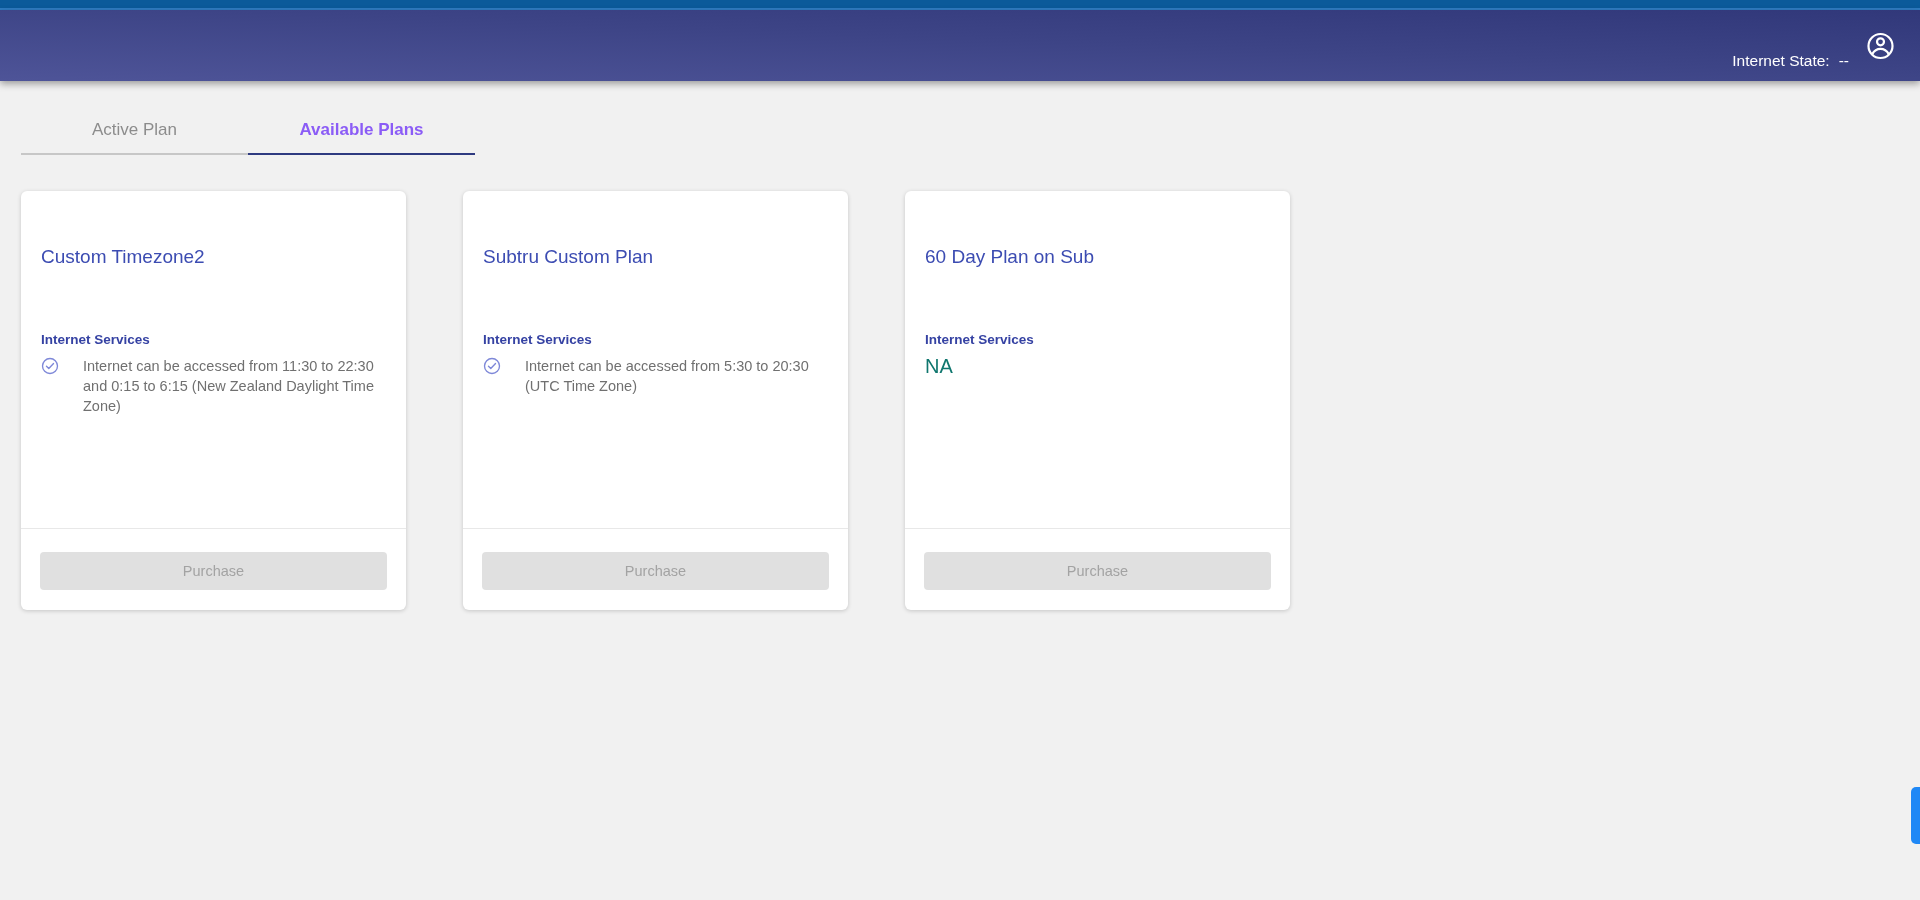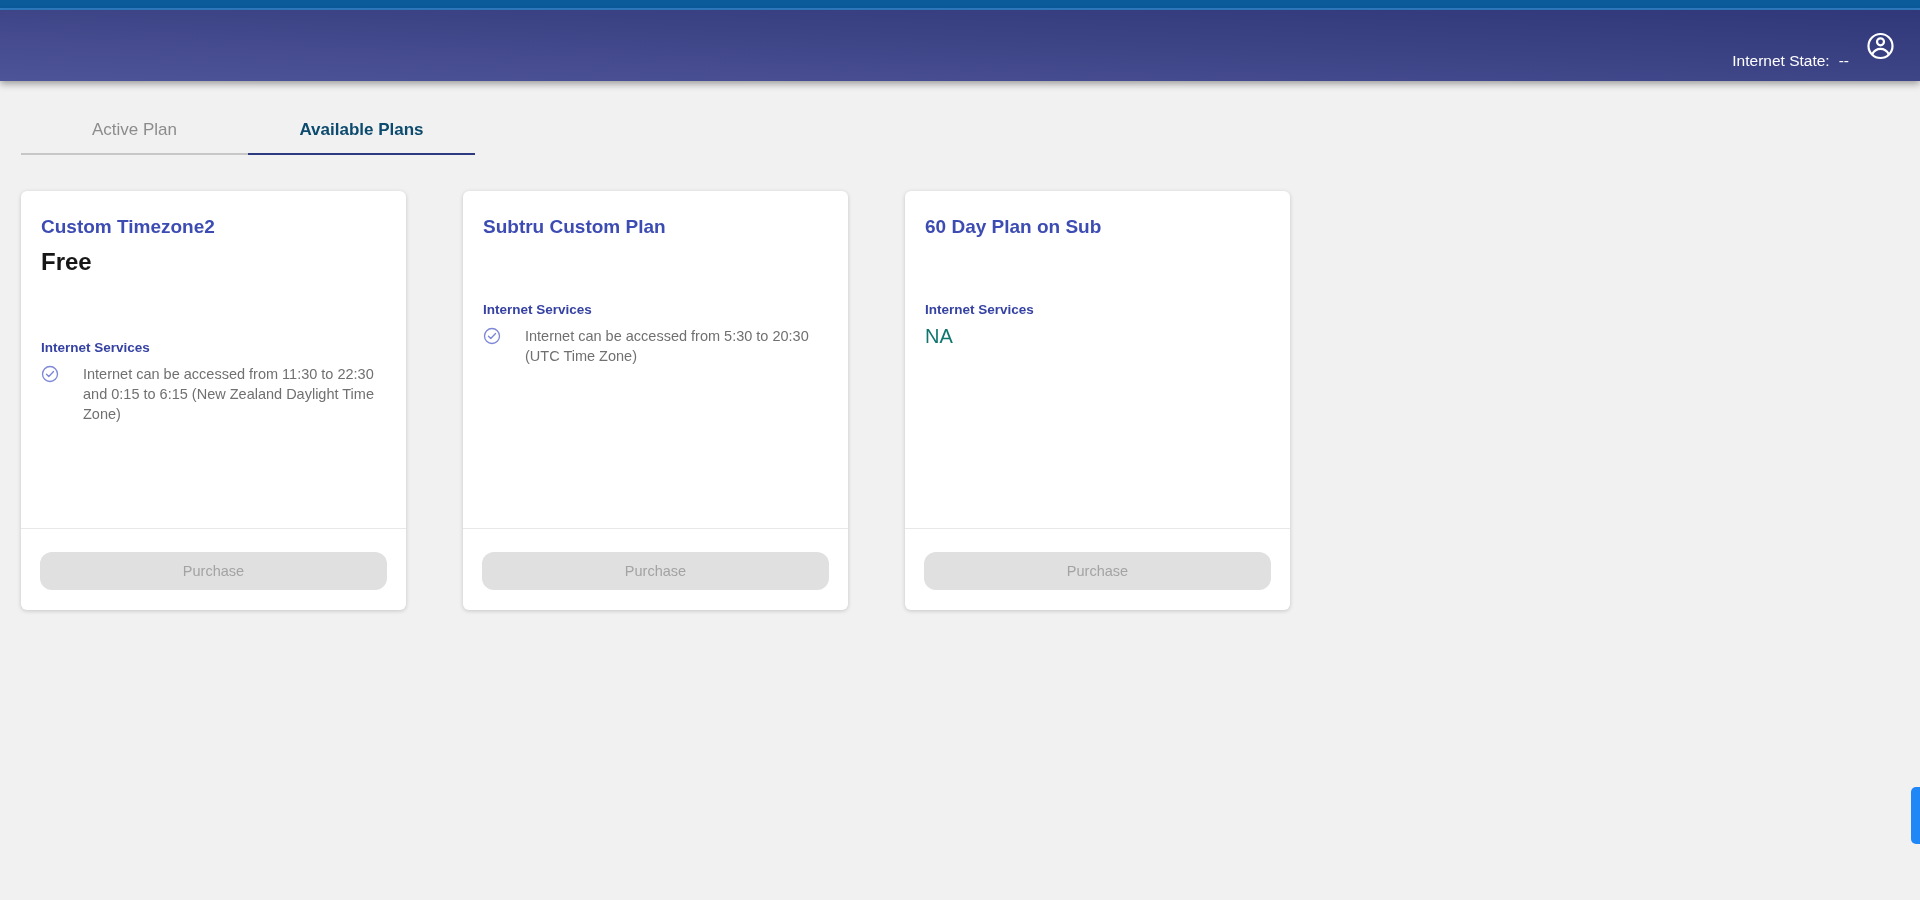--- a/index.html
+++ b/index.html
@@ -61,21 +61,21 @@
     display: flex;
     align-items: center;
     justify-content: center;
     font-size: 17px;
     color: #8c8c8c;
     border-bottom: 2px solid #c7c7c7;
     cursor: pointer;
     background: none;
   }
   .tab.active {
-    color: #0c4a6e;
+    color: #8b5cf6;
     font-weight: 700;
     border-bottom-color: #2e3a80;
   }
 
   
   .cards-row {
     display: flex;
     gap: 57px;
     margin-top: 36px;
   }
@@ -83,22 +83,23 @@
     position: relative;
     width: 385px;
     height: 419px;
     background: #ffffff;
     border-radius: 6px;
     box-shadow: 0 1px 4px rgba(0,0,0,0.18);
   }
   .card-body { padding: 25px 20px 0 20px; }
   .plan-name {
     font-size: 19px;
-    font-weight: 700;
+    font-weight: 400;
     color: #3c4cb2;
+    margin-top: 30px;
   }
   .plan-price {
     margin-top: 10px;
     font-size: 24px;
     font-weight: 700;
     color: #161616;
   }
   .stats-row {
     margin-top: 29px;
     display: flex;
@@ -144,21 +145,21 @@
     left: 0; right: 0; bottom: 0;
     border-top: 1px solid #e8e8e8;
     padding: 23px 19px 20px 19px;
   }
   .purchase-btn {
     width: 100%;
     height: 38px;
     background: #e0e0e0;
     color: #a3a3a3;
     border: none;
-    border-radius: 12px;
+    border-radius: 4px;
     font-size: 14.5px;
     font-family: "Liberation Sans", sans-serif;
     cursor: default;
   }
 
   
   .scroll-thumb {
     position: fixed;
     right: 0;
     top: 787px;
@@ -192,21 +193,20 @@
 <main class="content">
   <div class="tabs">
     <div class="tab">Active Plan</div>
     <div class="tab active">Available Plans</div>
   </div>
 
   <div class="cards-row">
   <div class="card">
     <div class="card-body">
       <div class="plan-name">Custom Timezone2</div>
-      <div class="plan-price">Free</div>
       <div class="stats-row">
   <div class="stat">
     <div class="stat-value"></div>
     <div class="stat-label"></div>
     <div class="stat-sublabel"></div>
   </div>
 
   <div class="stat">
     <div class="stat-value"></div>
     <div class="stat-label"></div>

